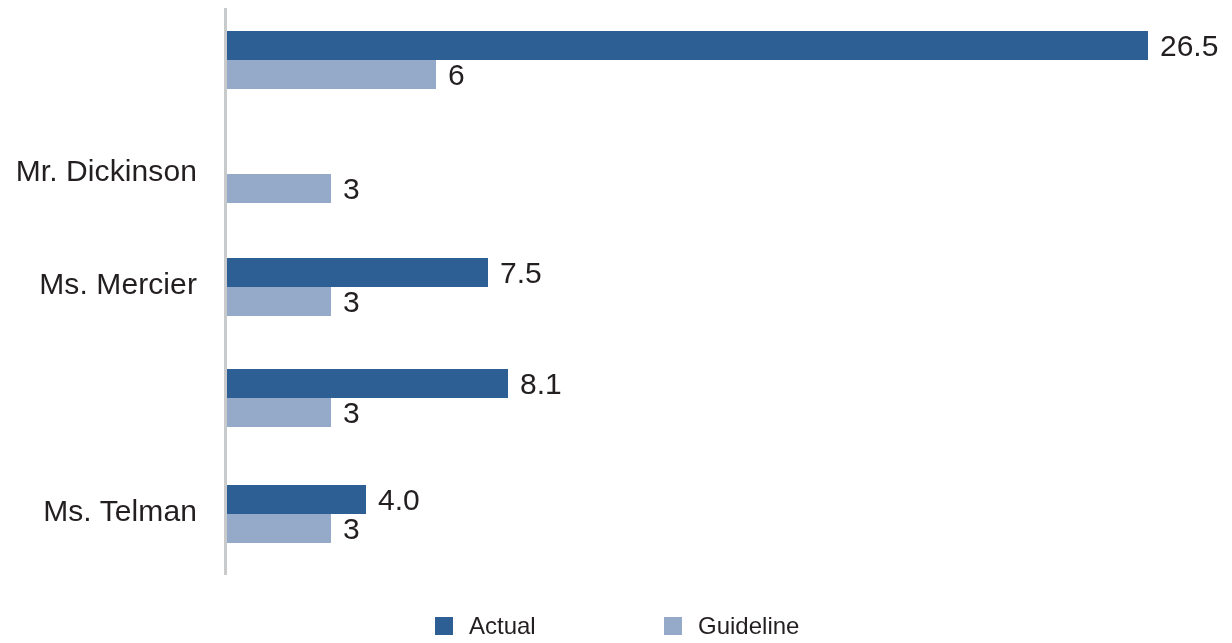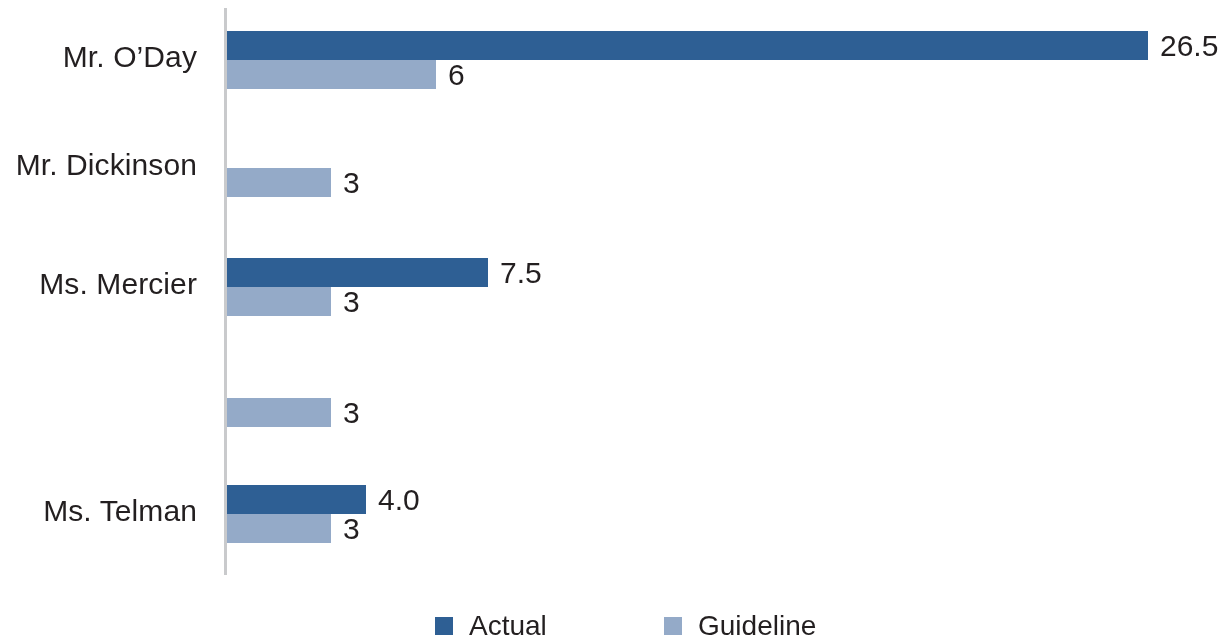--- a/index.html
+++ b/index.html
@@ -86,63 +86,66 @@
     display: flex;
     align-items: center;
   }
   .legend-swatch {
     width: 18px;
     height: 18px;
     margin-right: 16px;
     flex: none;
   }
   .legend-label {
-    font-size: 28px;
+    font-size: 24px;
     color: #231f20;
     white-space: nowrap;
   }
 </style>
 </head>
 <body>
 
 <div id="chart-root">
 
   <div class="axis-line"></div>
 
   <div class="plot-area" id="plot-area">
       <div class="cat-group" style="top: 31px; height: 58px;">
-        <div class="cat-label" style="top: 9px;">Mr. O’Day</div>
         <div class="bar-row" style="top: 0px; width: 1005px;">
           <div class="bar actual" style="width: 921px; background: rgb(46, 95, 148);"></div>
           <span class="bar-value" style="left: 933px;">26.5</span>
         </div>
         <div class="bar-row" style="top: 29px; width: 1005px;">
           <div class="bar guideline" style="width: 209px; background: rgb(148, 170, 200);"></div>
           <span class="bar-value" style="left: 221px;">6</span>
         </div>
       </div>
-      <div class="cat-group" style="top: 139px; height: 58px;">
+      <div class="cat-group" style="top: 145px; height: 58px;">
         <div class="cat-label" style="top: 9px;">Mr. Dickinson</div>
         <div class="bar-row" style="top: 29px; width: 1005px;">
           <div class="bar guideline" style="width: 104px; background: rgb(148, 170, 200);"></div>
           <span class="bar-value" style="left: 116px;">3</span>
         </div>
       </div>
       <div class="cat-group" style="top: 258px; height: 58px;">
         <div class="cat-label" style="top: 9px;">Ms. Mercier</div>
         <div class="bar-row" style="top: 0px; width: 1005px; padding-left: 12px;">
           <div class="bar actual" style="width: 261px; background: rgb(46, 95, 148);"></div>
           <span class="bar-value" style="left: 273px;">7.5</span>
         </div>
         <div class="bar-row" style="top: 29px; width: 1005px;">
           <div class="bar guideline" style="width: 104px; background: rgb(148, 170, 200);"></div>
           <span class="bar-value" style="left: 116px;">3</span>
         </div>
       </div>
       <div class="cat-group" style="top: 369px; height: 58px;">
+        <div class="bar-row" style="top: 0px; width: 1005px;">
+          <div class="bar actual" style="width: 281px; background: rgb(46, 95, 148);"></div>
+          <span class="bar-value" style="left: 293px;">8.1</span>
+        </div>
         <div class="bar-row" style="top: 29px; width: 1005px;">
           <div class="bar guideline" style="width: 104px; background: rgb(148, 170, 200);"></div>
           <span class="bar-value" style="left: 116px;">3</span>
         </div>
       </div>
       <div class="cat-group" style="top: 485px; height: 58px;">
         <div class="cat-label" style="top: 9px;">Ms. Telman</div>
         <div class="bar-row" style="top: 0px; width: 806px;">
           <div class="bar actual" style="width: 139px; background: rgb(46, 95, 148);"></div>
           <span class="bar-value" style="left: 151px;">4.0</span>

